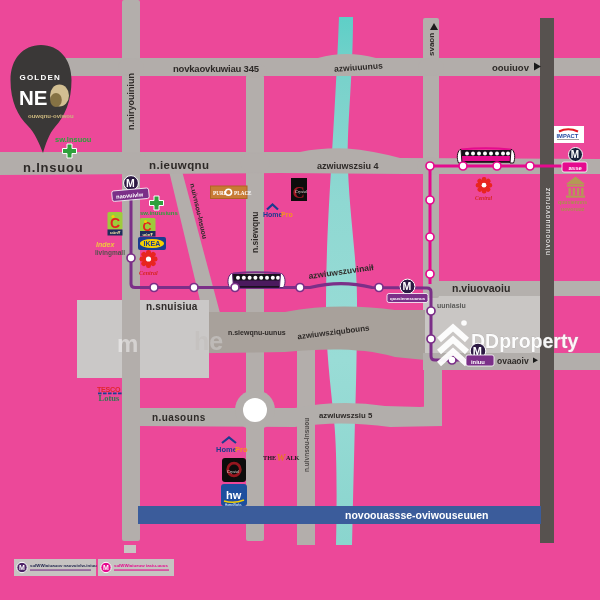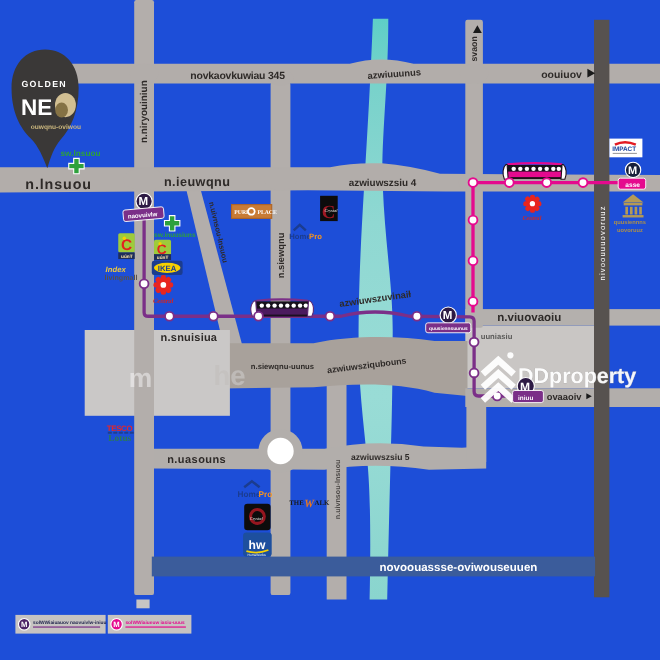--- a/index.html
+++ b/index.html
@@ -1,16 +1,16 @@
 <!DOCTYPE html>
 <html><head>
 <meta charset="utf-8">
 <style>
 html,body{margin:0;padding:0;background:#ffffff;}
-#map{position:relative;width:600px;height:600px;background:#1d4ed8;overflow:hidden;font-family:"Liberation Sans",sans-serif;}
+#map{position:relative;width:600px;height:600px;background:#ec4899;overflow:hidden;font-family:"Liberation Sans",sans-serif;}
 #map svg{position:absolute;left:0;top:0;}
 </style>
 </head>
 <body>
 <div id="map">
 <svg width="600" height="600" viewBox="0 0 600 600">
 <defs>
 <linearGradient id="rivg" x1="0" y1="0" x2="0" y2="1">
 <stop offset="0" stop-color="#5ecfc7"></stop>
 <stop offset="0.12" stop-color="#79d2cb"></stop>

